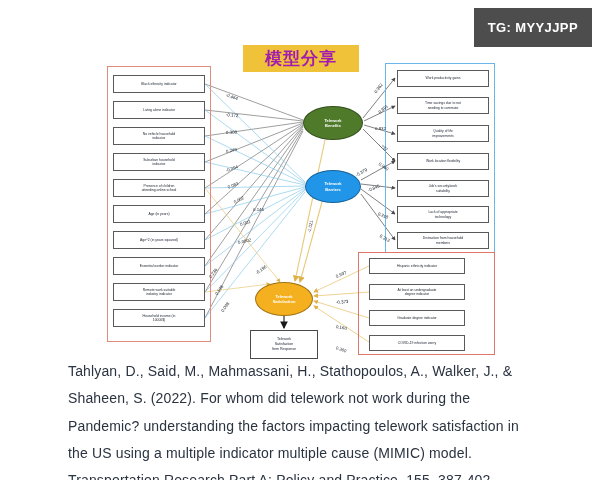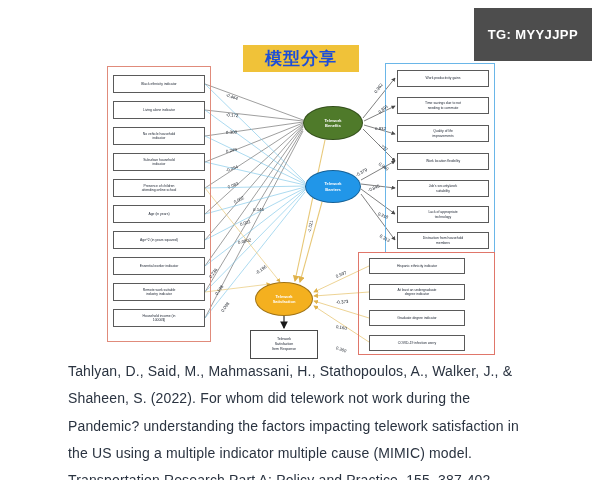--- a/index.html
+++ b/index.html
@@ -14,30 +14,30 @@
 
   
   .wm{
     position:absolute;
     background:#4d4d4d;
     color:#ffffff;
     font-weight:bold;
     letter-spacing:.4px;
     display:flex;align-items:center;justify-content:center;
   }
-  #wm-tg{right:8px;top:8px;padding:19px 14px;font-size:13px;}
+  #wm-tg{right:8px;top:8px;padding:12px 14px;font-size:13px;}
   #wm-site{left:10px;bottom:12px;padding:7px 13px;font-size:13px;}
 
   
   #title-banner{
     position:absolute;left:243px;top:45px;
     width:116px;height:27px;
     background:#f0c239;
     display:flex;align-items:center;justify-content:center;
-    color:#1d4ed8;font-weight:bold;font-size:17px;
+    color:#a21caf;font-weight:bold;font-size:17px;
     letter-spacing:1px;
     font-family:"DejaVu Sans",sans-serif;
   }
 
   
   #diagram{position:absolute;left:0;top:30px;width:600px;height:320px;}
   #edges{position:absolute;left:0;top:0;width:600px;height:320px;}
 
   
   .group-frame{position:absolute;box-sizing:border-box;background:transparent;}

